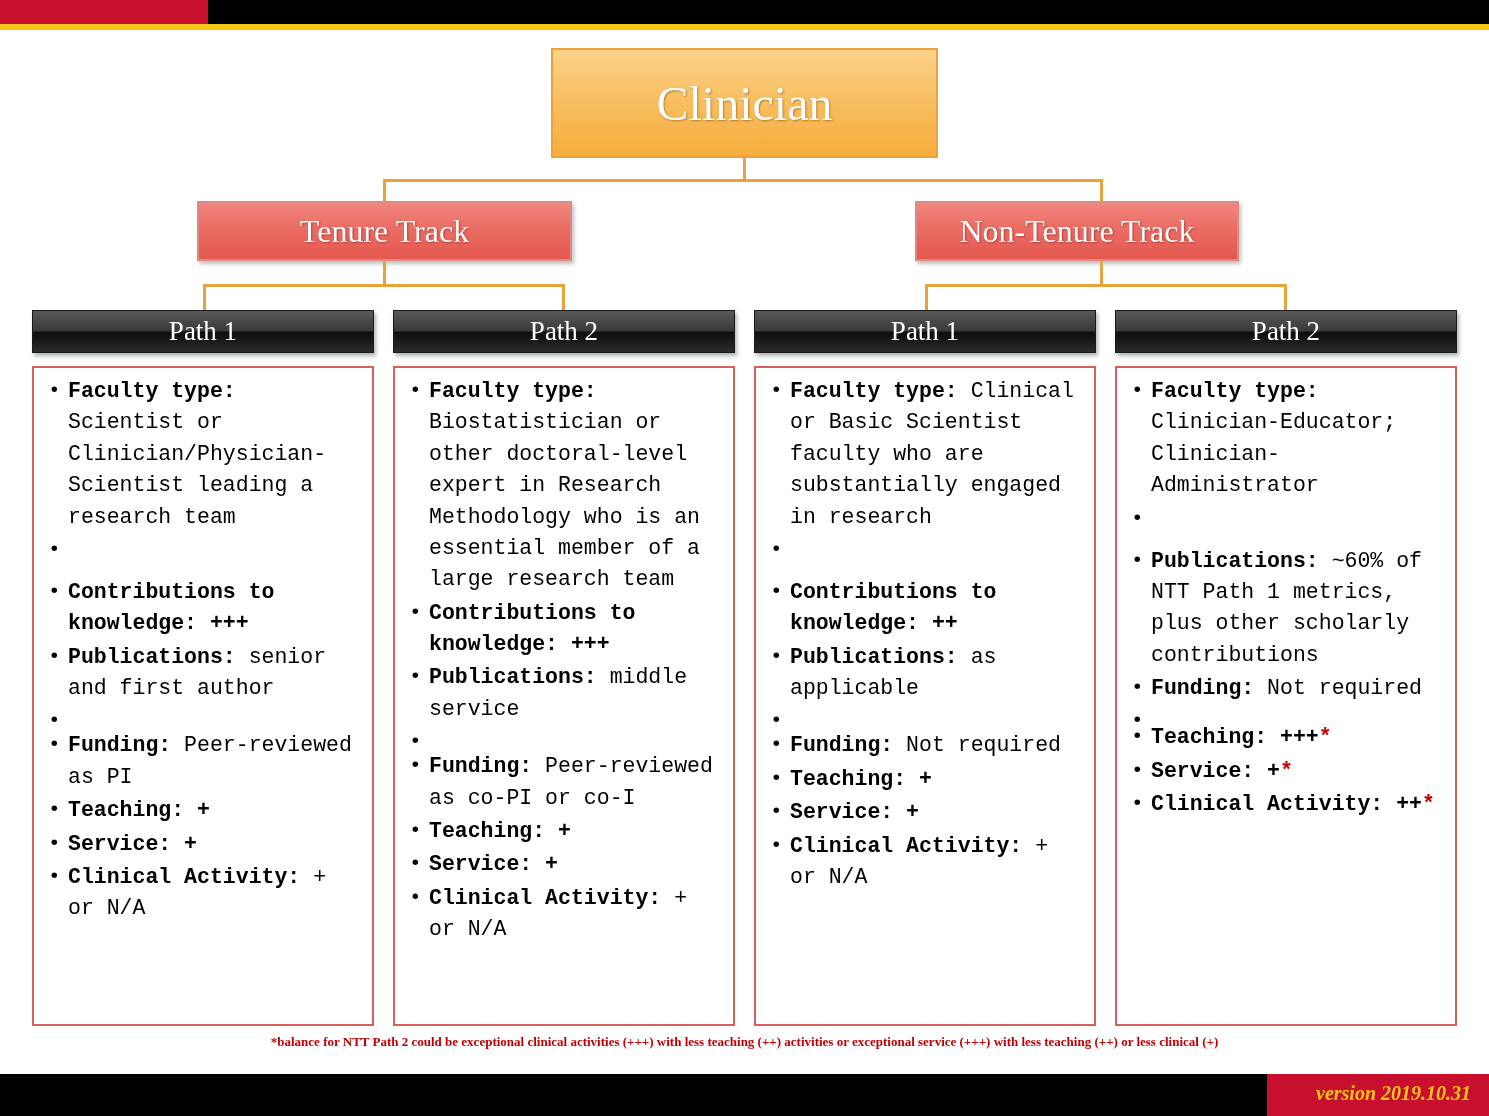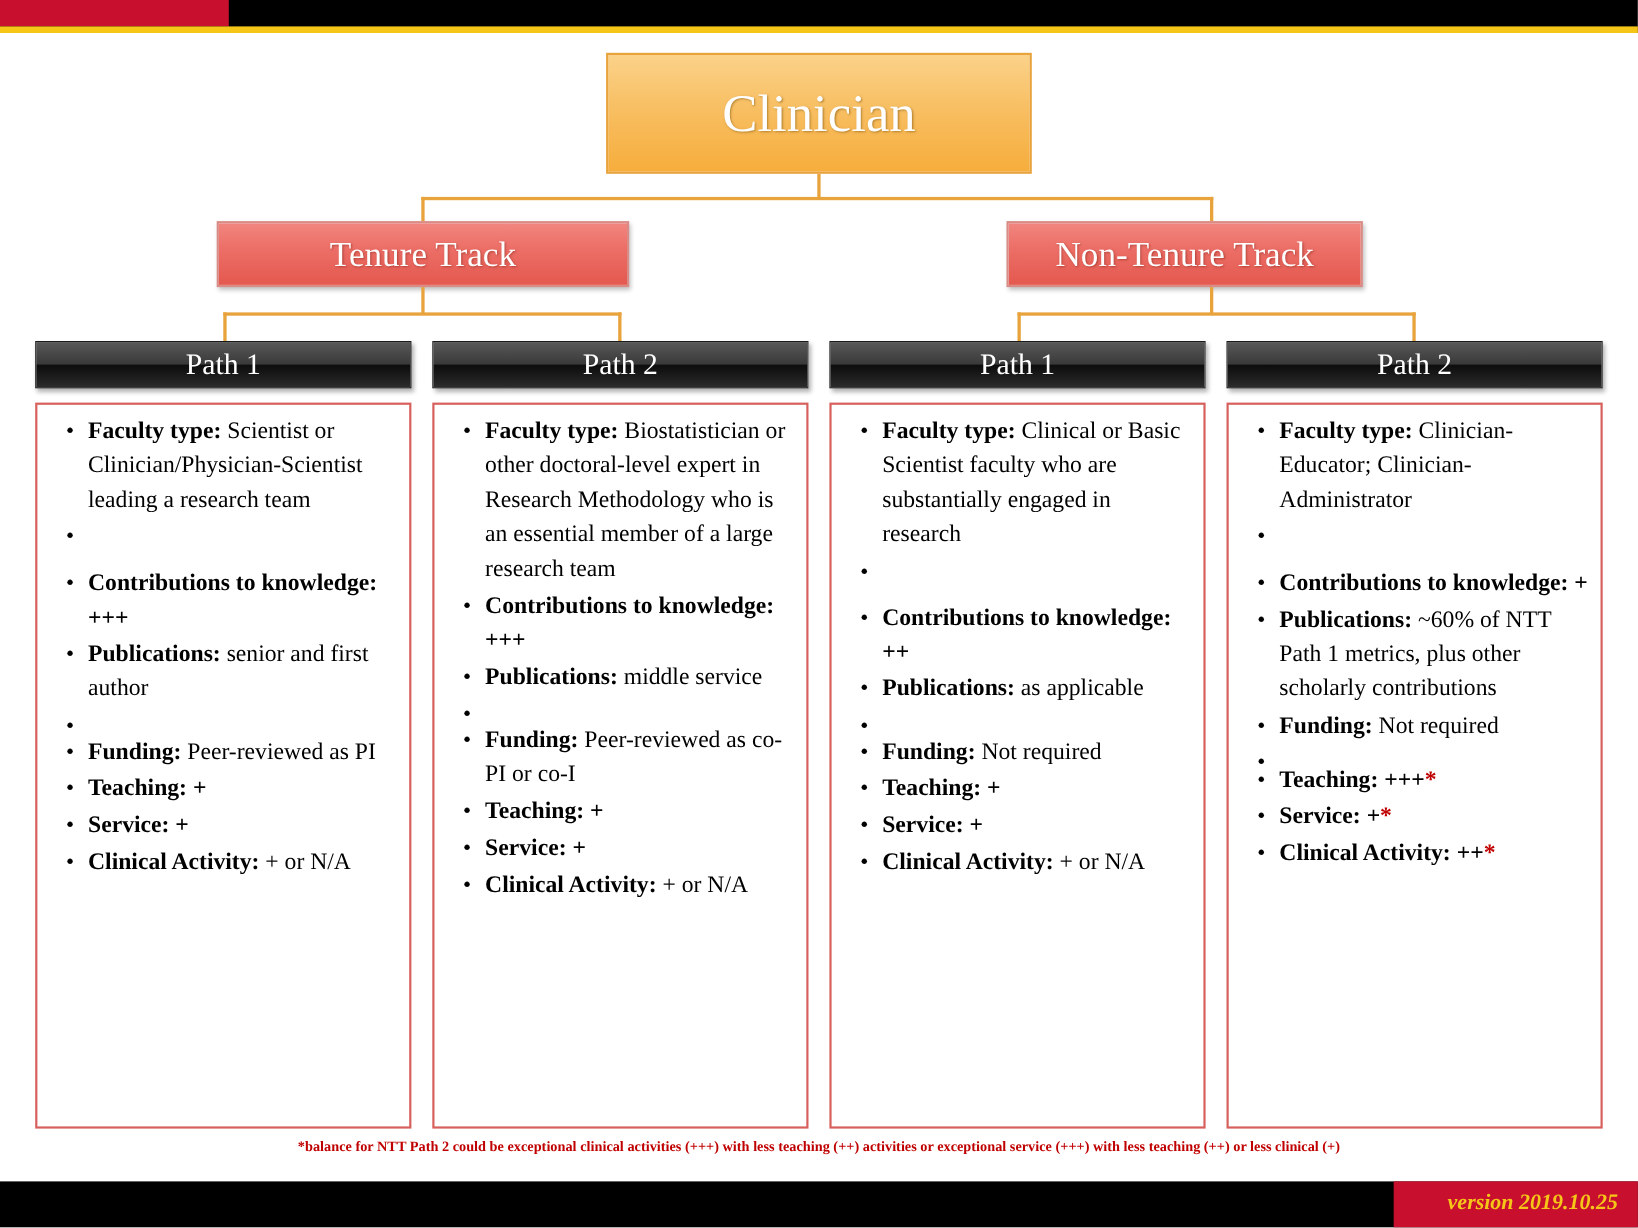--- a/index.html
+++ b/index.html
@@ -95,21 +95,22 @@
   .path-4 { left: 1115px; width: 342px; }
 
   
   .panel {
     position: absolute;
     top: 366px;
     height: 660px;
     border: 2px solid #d8605c;
     box-sizing: border-box;
     background: #ffffff;
-    padding: 8px 6px 6px 16px;
+    padding: 8px 6px 6px 4px;
+    font-family: Liberation Mono, monospace;
   }
   .panel-1 { left: 32px;   width: 342px; }
   .panel-2 { left: 393px;  width: 342px; }
   .panel-3 { left: 754px;  width: 342px; }
   .panel-4 { left: 1115px; width: 342px; }
 
   .panel ul {
     margin: 0;
     padding: 0 4px 0 30px;
     list-style: none;
@@ -263,27 +264,26 @@
     <li><b>Teaching:</b><b> +</b></li>
     <li><b>Service:</b><b> +</b></li>
     <li><b>Clinical Activity:</b><span> + or N/A</span></li>
   </ul>
 </div>
 
 <div class="panel panel-4">
   <ul>
     <li><b>Faculty type:</b><span> Clinician-Educator; Clinician-Administrator</span></li>
     <li class="gap-lg"></li>
-    <li><b>Contributions to knowledge:</b><b> +</b></li>
     <li><b>Publications:</b><span> ~60% of NTT Path 1 metrics, plus other scholarly contributions</span></li>
     <li><b>Funding:</b><span> Not required</span></li>
     <li class="gap-sm"></li>
     <li><b>Teaching:</b><b> +++</b><span class="star">*</span></li>
     <li><b>Service:</b><b> +</b><span class="star">*</span></li>
     <li><b>Clinical Activity:</b><b> ++</b><span class="star">*</span></li>
   </ul>
 </div>
 
 <div class="footnote">*balance for NTT Path 2 could be exceptional clinical activities (+++) with less teaching (++) activities or exceptional service (+++) with less teaching (++) or less clinical (+)</div>
 
 <div class="bottombar"></div>
 <div class="bottombar-red"></div>
-<div class="version-text">version 2019.10.25</div>
+<div class="version-text">version 2019.10.31</div>
 
 </body></html>

